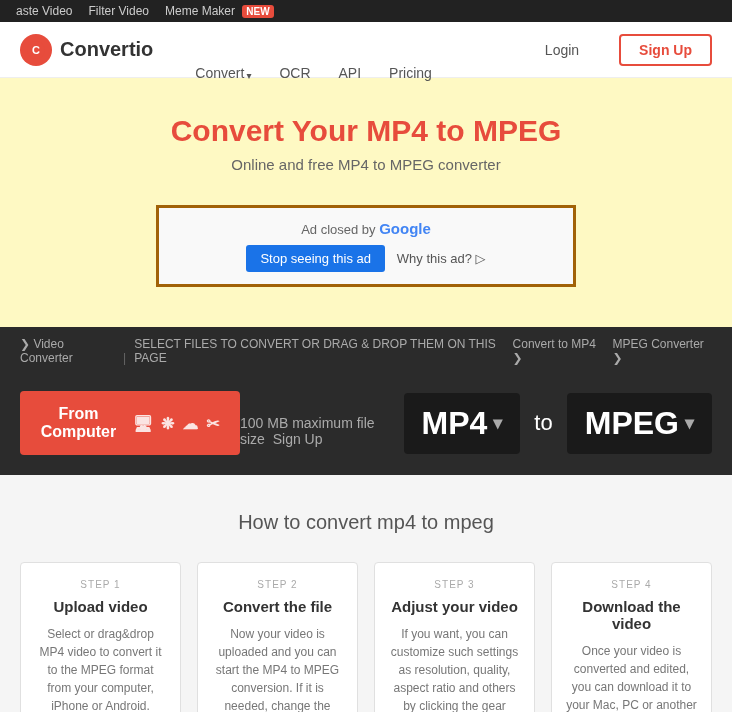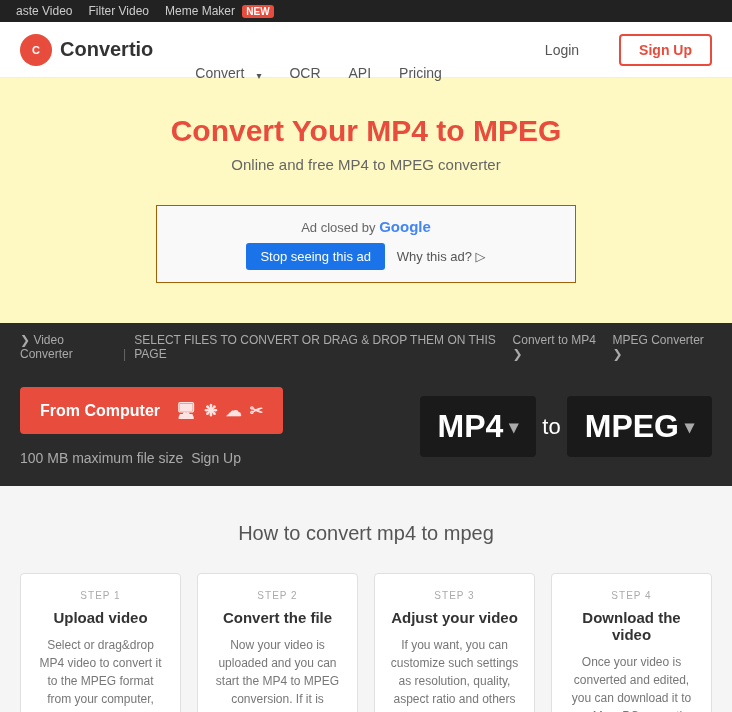--- a/index.html
+++ b/index.html
@@ -58,21 +58,21 @@
     .logo-text { font-size: 20px; font-weight: bold; color: #333; }
     .nav-links { display: flex; align-items: center; gap: 4px; flex: 1; }
     .nav-link {
       padding: 8px 12px;
       color: #555;
       text-decoration: none;
       font-size: 14px;
       cursor: pointer;
       display: flex;
       align-items: flex-end;
-      gap: 12px;
+      gap: 2px;
       margin-top: 47px;
     }
     .nav-link .chevron { font-size: 10px; }
     .nav-right { display: flex; align-items: center; gap: 28px; margin-left: auto; }
     .login-btn {
       color: #555;
       cursor: pointer;
       font-size: 14px;
       background: none;
       border: none;
@@ -103,21 +103,21 @@
     }
     .hero-subtitle {
       font-size: 15px;
       color: #666;
       margin-bottom: 32px;
     }
 
     
     .ad-banner {
       background: #f9f9f9;
-      border: 1px solid #a16207;
+      border: 3px solid #a16207;
       padding: 12px 20px;
       text-align: center;
       margin: 0 auto 20px;
       max-width: 420px;
     }
     .ad-closed-line {
       font-size: 13px;
       color: #666;
       margin-bottom: 8px;
     }
@@ -175,25 +175,26 @@
       min-width: 220px;
     }
     .btn-icons { display: flex; gap: 8px; align-items: center; opacity: 0.85; }
     .btn-icon { font-size: 16px; }
     .file-size-note {
       font-size: 14px;
       color: #aaa;
       margin-top: 16px;
     }
     .file-size-note a { color: #aaa; }
-    .from-btn-wrap { display: flex; flex-direction: column; }
+    .from-btn-wrap { display: flex; flex-direction: row; align-items: center; }
     .format-selector {
       margin-left: auto;
       display: flex;
       align-items: center;
+      gap: 8px;
     }
     .format-box {
       background: #1a1a1a;
       color: #fff;
       font-size: 32px;
       font-weight: bold;
       padding: 12px 18px;
       border-radius: 4px;
       display: flex;
       align-items: center;

